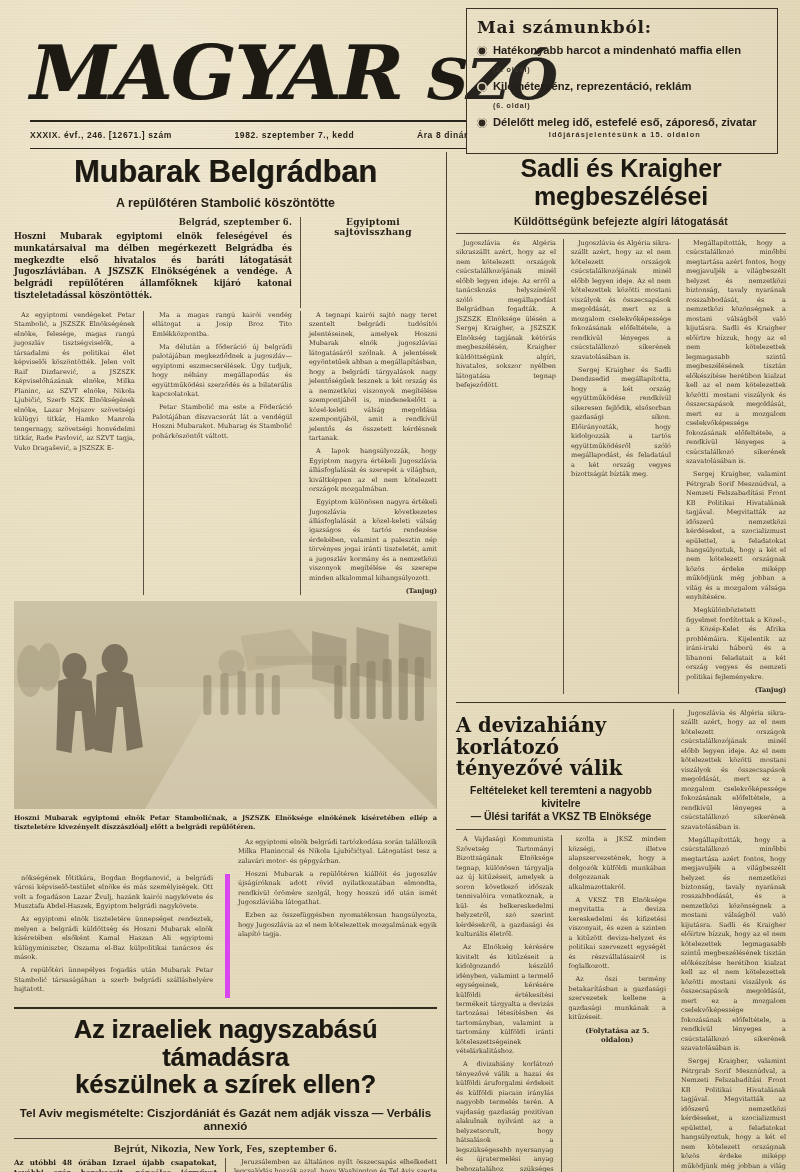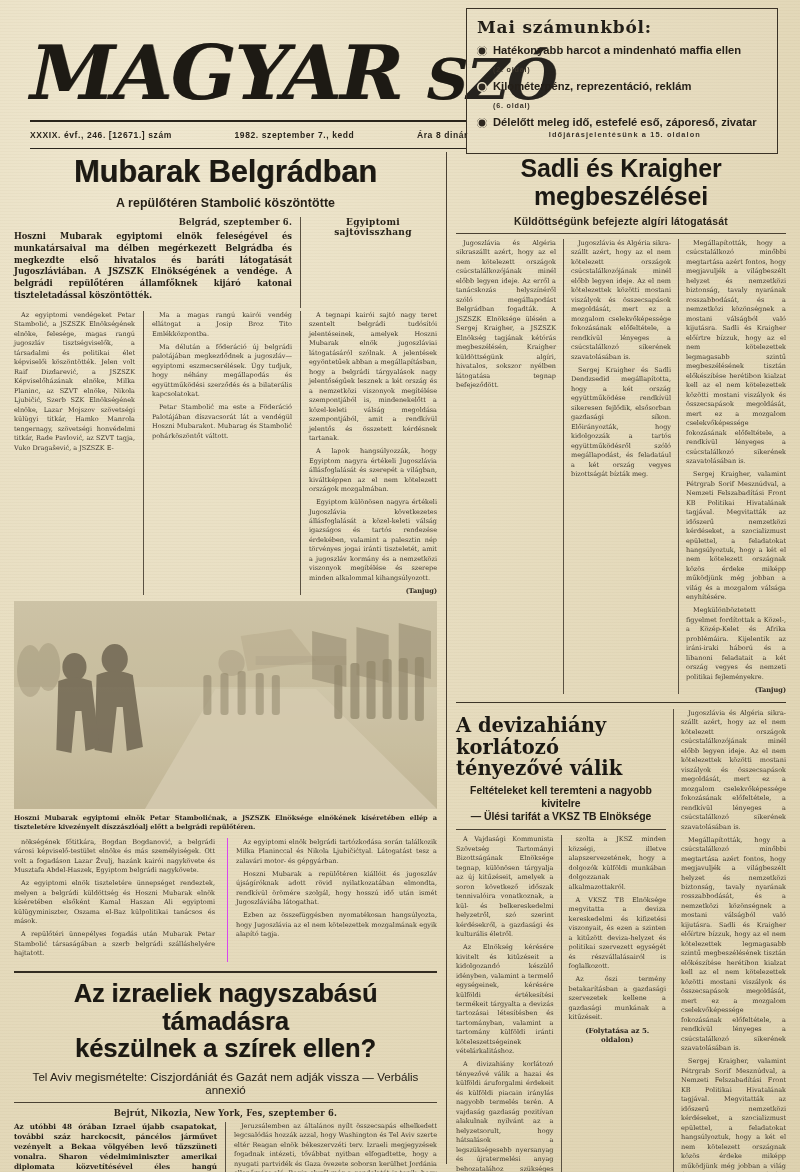--- a/index.html
+++ b/index.html
@@ -118,21 +118,21 @@
     color:#262118;margin-bottom:5px;
   }
   .hl-big2{
     font-family:"Liberation Sans", sans-serif;
     font-weight:bold;font-size:25.5px;line-height:1.08;text-align:center;
     color:#1c1913;margin:6px 0 7px 0;letter-spacing:-.1px;
     text-shadow:.4px 0 0 rgba(30,26,18,.5);
   }
   .hl-deck2{
     font-family:"Liberation Sans", sans-serif;
-    font-weight:normal;font-size:11.6px;text-align:center;color:#262118;
+    font-weight:bold;font-size:11.6px;text-align:center;color:#262118;
     margin-bottom:6px;
   }
 
   .hrule{border:0;border-top:1.6px solid #3c3427;margin:8px 0 6px 0;}
   .hrule-thin{border:0;border-top:1px solid #4a4133;margin:6px 0 5px 0;}
   .hrule-thick{border:0;border-top:2.4px solid #332c21;margin:9px 0 7px 0;}
 
   
   .dateline{
     text-align:right;font-family:"DejaVu Serif",serif;font-weight:bold;
@@ -323,21 +323,21 @@
             <ellipse cx="16" cy="70" rx="13" ry="26"></ellipse>
             <ellipse cx="34" cy="66" rx="12" ry="24"></ellipse>
           </g>
           <rect x="0" y="0" width="420" height="208" fill="#cbbd97" opacity="0.12"></rect>
         </svg>
       </div>
 
       <div class="caption">Hoszni Mubarak egyiptomi elnök Petar Stambolićnak, a JSZSZK Elnöksége elnökének kíséretében ellép a tiszteletére kivezényelt díszzászlóalj előtt a belgrádi repülőtéren.</div>
 
       <div style="display:flex;">
-        <div style="flex:1;padding-right:12px;border-right:1px solid #d946ef;">
+        <div style="flex:1;padding-right:12px;border-right:5px solid #d946ef;margin-top:36px;">
           <div class="bodytext">
             <p>nökségének főtitkára, Bogdan Bogdanović, a belgrádi városi képviselő-testület elnöke és más személyiségek. Ott volt a fogadáson Lazar Žvulj, hazánk kairói nagykövete és Musztafa Abdel-Haszek, Egyiptom belgrádi nagykövete.</p>
             <p>Az egyiptomi elnök tiszteletére ünnepséget rendeztek, melyen a belgrádi küldöttség és Hoszni Mubarak elnök kíséretében elsőként Kamal Haszan Ali egyiptomi külügyminiszter, Oszama el-Baz külpolitikai tanácsos és mások.</p>
             <p>A repülőtéri ünnepélyes fogadás után Mubarak Petar Stambolić társaságában a szerb belgrádi szálláshelyére hajtatott.</p>
           </div>
         </div>
         <div style="flex:1;padding-left:8px;">
           <div class="bodytext">
             <p>Az egyiptomi elnök belgrádi tartózkodása során találkozik Milka Planinccal és Nikola Ljubičićtyal. Látogatást tesz a zalavári motor- és gépgyárban.</p>
             <p>Hoszni Mubarak a repülőtéren kiállóit és jugoszláv újságíróknak adott rövid nyilatkozatában elmondta, rendkívül örömére szolgál, hogy hosszú idő után ismét Jugoszláviába látogathat.</p>

